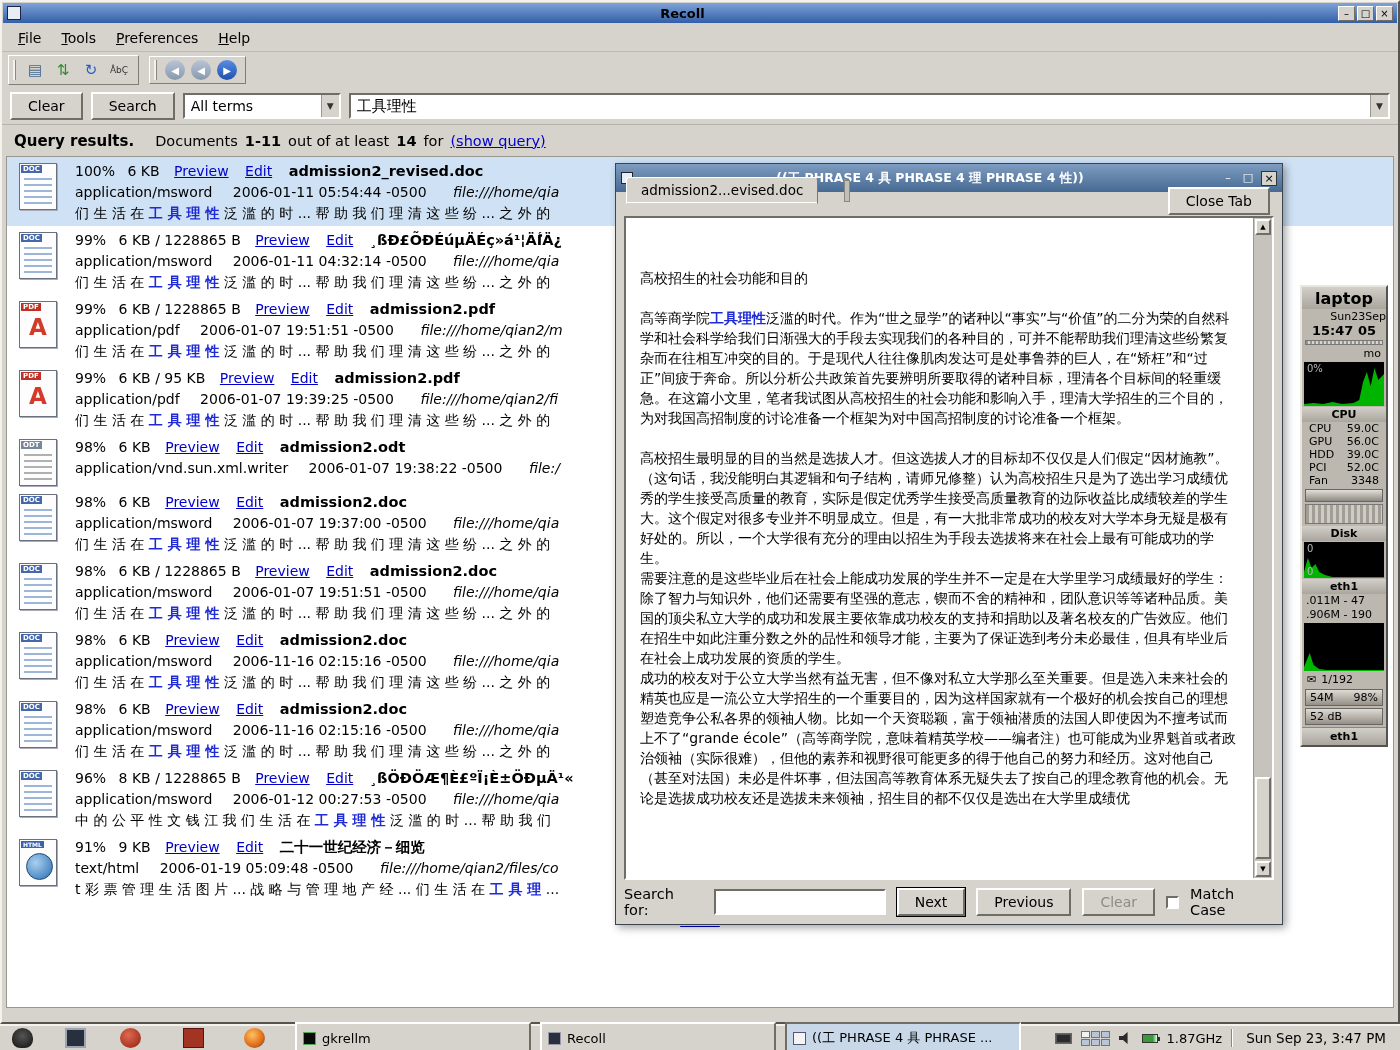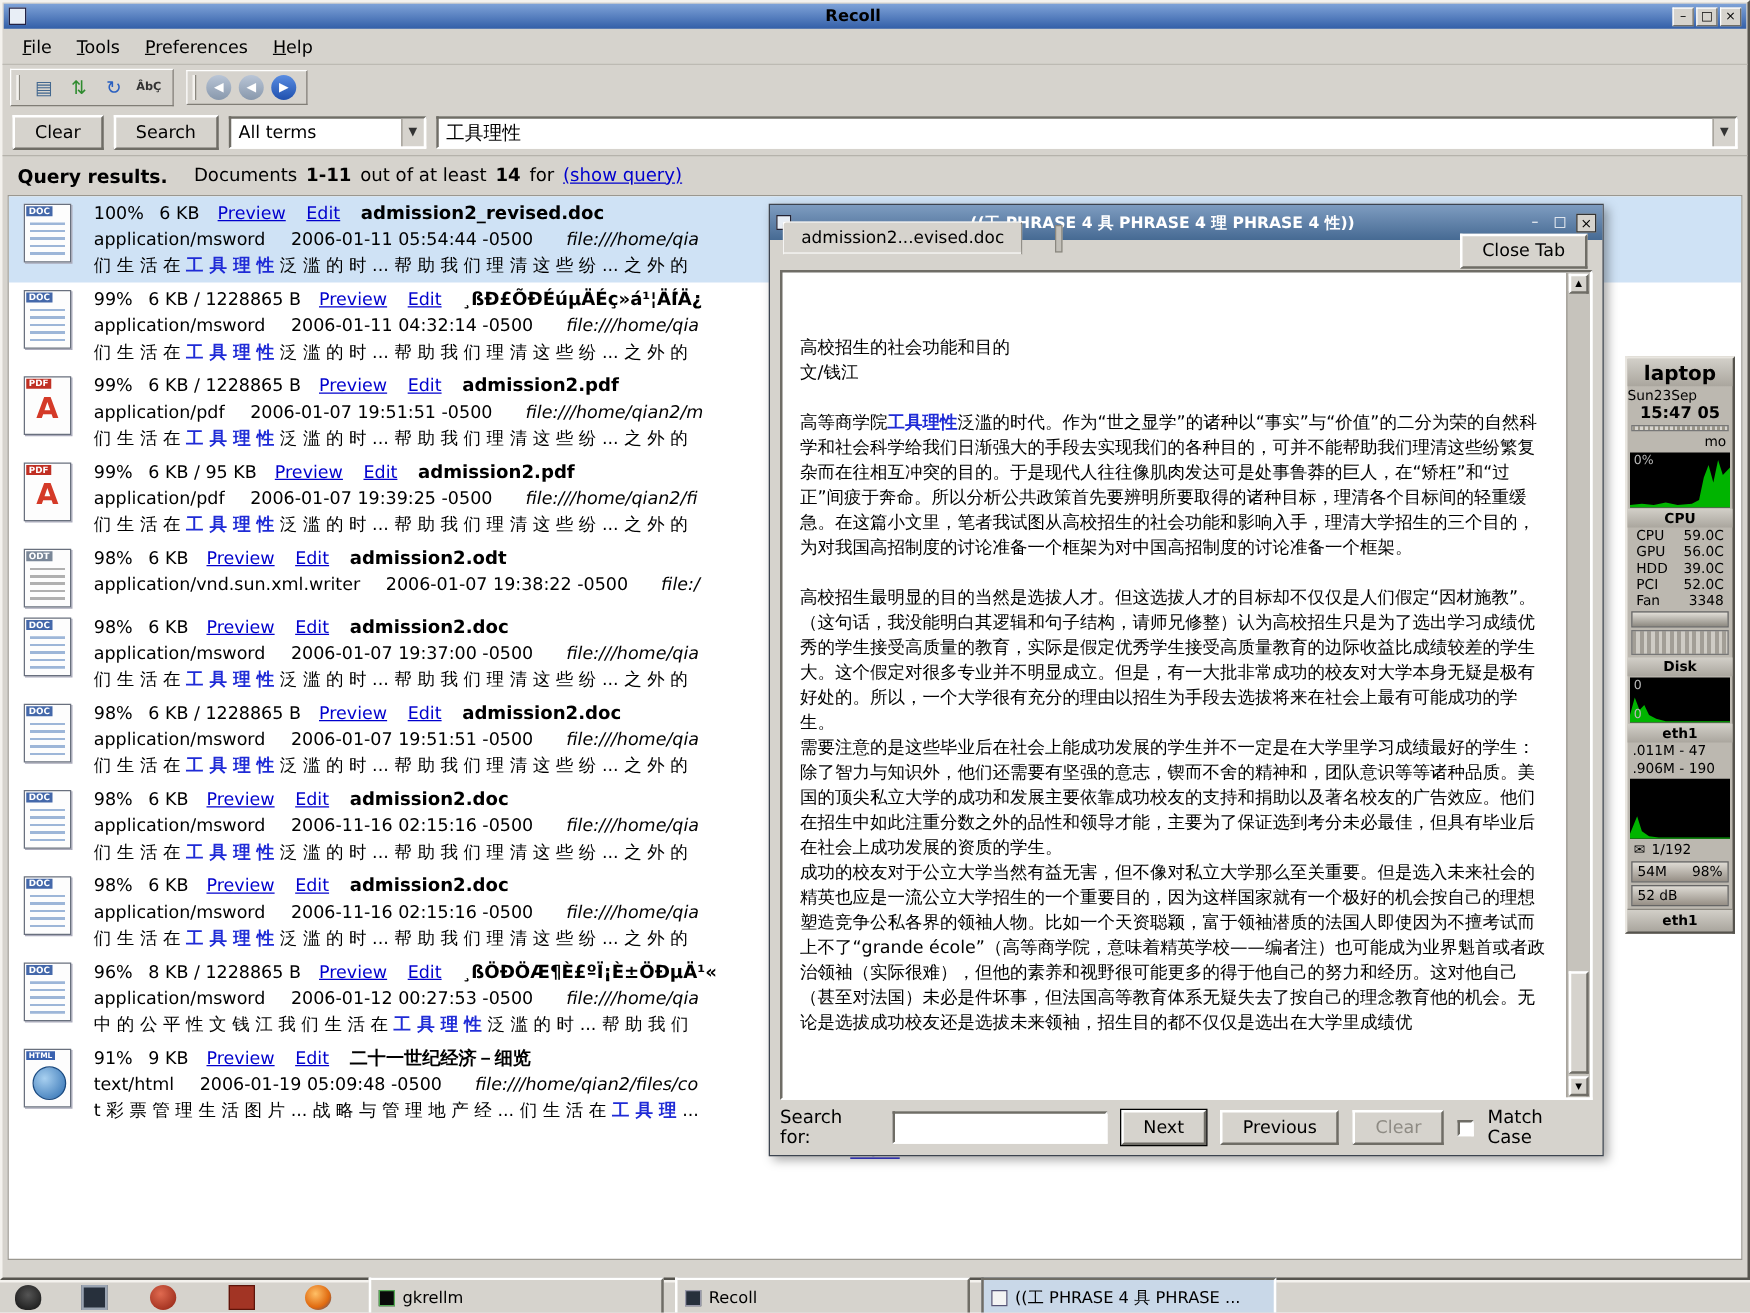--- a/index.html
+++ b/index.html
@@ -22,21 +22,21 @@
              border-bottom:1px solid #bdbab3; }
   .menu-item { display:inline-block; padding:4px 10px; font-size:14px; cursor:pointer; }
   .menu-item::first-letter { text-decoration:underline; }
 
   .toolbar { height:36px; display:flex; align-items:center; padding-left:6px; gap:10px; flex:none; }
   .tb-group { display:inline-flex; align-items:center; gap:6px; padding:3px 8px 3px 4px;
               border:1px solid; border-color:#fff #807d76 #807d76 #fff; }
   .tb-grip { width:3px; height:20px; border-left:2px solid #f4f2ee; border-right:1px solid #8a877f; margin-right:2px; }
   .tb-icon { width:22px; height:22px; display:flex; align-items:center; justify-content:center;
              font-size:15px; cursor:pointer; }
-  .tb-abc { font-size:9px; font-weight:bold; color:#333; }
+  .tb-abc { font-size:9px; font-weight:normal; color:#333; }
   .tb-circle { width:20px; height:20px; border-radius:50%; color:#fff; display:flex; align-items:center;
                justify-content:center; font-size:10px; cursor:pointer; }
   .tb-circle.disabled { background:linear-gradient(180deg,#b9c5d6,#8898ac); }
   .tb-circle.enabled  { background:linear-gradient(180deg,#5a8de2,#1f50ae); }
   .glyph-blue { color:#2a5fc0; } .glyph-green { color:#2e8b2e; } .glyph-steel { color:#44688f; }
 
   .searchrow { height:36px; display:flex; align-items:center; gap:8px; padding:0 8px; flex:none; }
   .btn3d { background:#d6d3cd; border:2px solid; border-color:#fff #6f6d66 #6f6d66 #fff;
            font-family:inherit; font-size:14px; padding:4px 16px; cursor:pointer; }
   .combo { width:158px; height:26px; background:#fff; border:2px solid; border-color:#6f6d66 #fff #fff #6f6d66;
@@ -130,21 +130,21 @@
   .btn-disabled { color:#8e8b84; cursor:default; }
   .checkbox { width:13px; height:13px; background:#fff; border:2px solid; border-color:#6f6d66 #fff #fff #6f6d66;
               display:inline-block; cursor:pointer; }
   .cb-label { font-size:14.5px; }
 
   
   .gkrellm { position:absolute; left:1300px; top:285px; width:88px; background:#bcb8b0;
              border:2px solid; border-color:#e9e6e0 #55534d #55534d #e9e6e0; z-index:6; font-size:11px; }
   .gk-host { text-align:center; font-weight:bold; font-size:16px; padding:2px 0 1px 0;
              background:linear-gradient(180deg,#d2cfc8,#aaa69e); }
-  .gk-date { text-align:left; font-size:11px; padding-top:1px; }
+  .gk-date { text-align:right; font-size:11px; padding-top:1px; }
   .gk-time { text-align:center; font-size:13px; font-weight:bold; }
   .gk-krell { height:5px; margin:2px 3px; border:1px solid #777;
               background:repeating-linear-gradient(90deg,#989488 0 2px,#d8d5cf 2px 4px); }
   .gk-mo { text-align:right; padding:0 5px 1px 0; }
   .gk-chart { height:44px; background:#000; margin:1px 2px; position:relative; }
   .gk-chart svg { position:absolute; left:0; top:0; width:100%; height:100%; }
   .gk-chart-label { position:absolute; top:1px; left:3px; color:#b8b8b8; font-size:10px; z-index:2; }
   .gk-chart-label2 { position:absolute; bottom:1px; left:3px; color:#b8b8b8; font-size:10px; z-index:2; }
   .gk-caption { text-align:center; font-weight:bold; font-size:11px; padding:1px 0;
                 background:linear-gradient(180deg,#d2cfc8,#aaa69e); }
@@ -505,21 +505,20 @@
   <div class="pv-tabrow">
     <span class="pv-tab">admission2...evised.doc</span>
     <span class="pv-tab-edge"></span>
     <button class="btn3d pv-closetab">Close Tab</button>
   </div>
 
   <div class="pv-textarea">
     <div class="pv-textinner">
         <p class="pv-par blank"></p>
         <p class="pv-par"><span>高校招生的社会功能和目的</span></p>
-        <p class="pv-par"><span>文/钱江</span></p>
         <p class="pv-par blank"></p>
         <p class="pv-par"><span>高等商学院</span><span class="hl-term">工具理性</span><span>泛滥的时代。作为“世之显学”的诸种以“事实”与“价值”的二分为荣的自然科学和社会科学给我们日渐强大的手段去实现我们的各种目的，可并不能帮助我们理清这些纷繁复杂而在往相互冲突的目的。于是现代人往往像肌肉发达可是处事鲁莽的巨人，在“矫枉”和“过正”间疲于奔命。所以分析公共政策首先要辨明所要取得的诸种目标，理清各个目标间的轻重缓急。在这篇小文里，笔者我试图从高校招生的社会功能和影响入手，理清大学招生的三个目的，为对我国高招制度的讨论准备一个框架为对中国高招制度的讨论准备一个框架。</span></p>
         <p class="pv-par blank"></p>
         <p class="pv-par"><span>高校招生最明显的目的当然是选拔人才。但这选拔人才的目标却不仅仅是人们假定“因材施教”。（这句话，我没能明白其逻辑和句子结构，请师兄修整）认为高校招生只是为了选出学习成绩优秀的学生接受高质量的教育，实际是假定优秀学生接受高质量教育的边际收益比成绩较差的学生大。这个假定对很多专业并不明显成立。但是，有一大批非常成功的校友对大学本身无疑是极有好处的。所以，一个大学很有充分的理由以招生为手段去选拔将来在社会上最有可能成功的学生。</span></p>
         <p class="pv-par"><span>需要注意的是这些毕业后在社会上能成功发展的学生并不一定是在大学里学习成绩最好的学生：除了智力与知识外，他们还需要有坚强的意志，锲而不舍的精神和，团队意识等等诸种品质。美国的顶尖私立大学的成功和发展主要依靠成功校友的支持和捐助以及著名校友的广告效应。他们在招生中如此注重分数之外的品性和领导才能，主要为了保证选到考分未必最佳，但具有毕业后在社会上成功发展的资质的学生。</span></p>
         <p class="pv-par"><span>成功的校友对于公立大学当然有益无害，但不像对私立大学那么至关重要。但是选入未来社会的精英也应是一流公立大学招生的一个重要目的，因为这样国家就有一个极好的机会按自己的理想塑造竞争公私各界的领袖人物。比如一个天资聪颖，富于领袖潜质的法国人即使因为不擅考试而上不了“grande école”（高等商学院，意味着精英学校——编者注）也可能成为业界魁首或者政治领袖（实际很难），但他的素养和视野很可能更多的得于他自己的努力和经历。这对他自己（甚至对法国）未必是件坏事，但法国高等教育体系无疑失去了按自己的理念教育他的机会。无论是选拔成功校友还是选拔未来领袖，招生目的都不仅仅是选出在大学里成绩优</span></p>
       </div>
     <div class="pv-scrollbar">
       <span class="sb-btn sb-up">▲</span>
       <span class="sb-thumb"></span>
@@ -623,13 +622,29 @@
     <div class="task-btn">
       <span class="task-ico term"></span>
       <span>Recoll</span>
     </div>
 
     <div class="task-btn active">
       <span class="task-ico doc"></span>
       <span>((工 PHRASE 4 具 PHRASE ...</span>
     </div>
 
+  <div class="tray">
+    <span class="keyboard-icon"></span>
+    <span class="pager-icon">
+      <span class="pager-cell on"></span>
+      <span class="pager-cell"></span>
+      <span class="pager-cell"></span>
+      <span class="pager-cell"></span>
+      <span class="pager-cell"></span>
+      <span class="pager-cell"></span>
+    </span>
+    <span class="volume-icon"></span>
+    <span class="battery-icon"></span>
+    <span class="tray-freq">1.87GHz</span>
+    <span class="tray-sep"></span>
+    <span class="tray-clock">Sun Sep 23,  3:47 PM</span>
+  </div>
 </div>
 
 </body></html>

